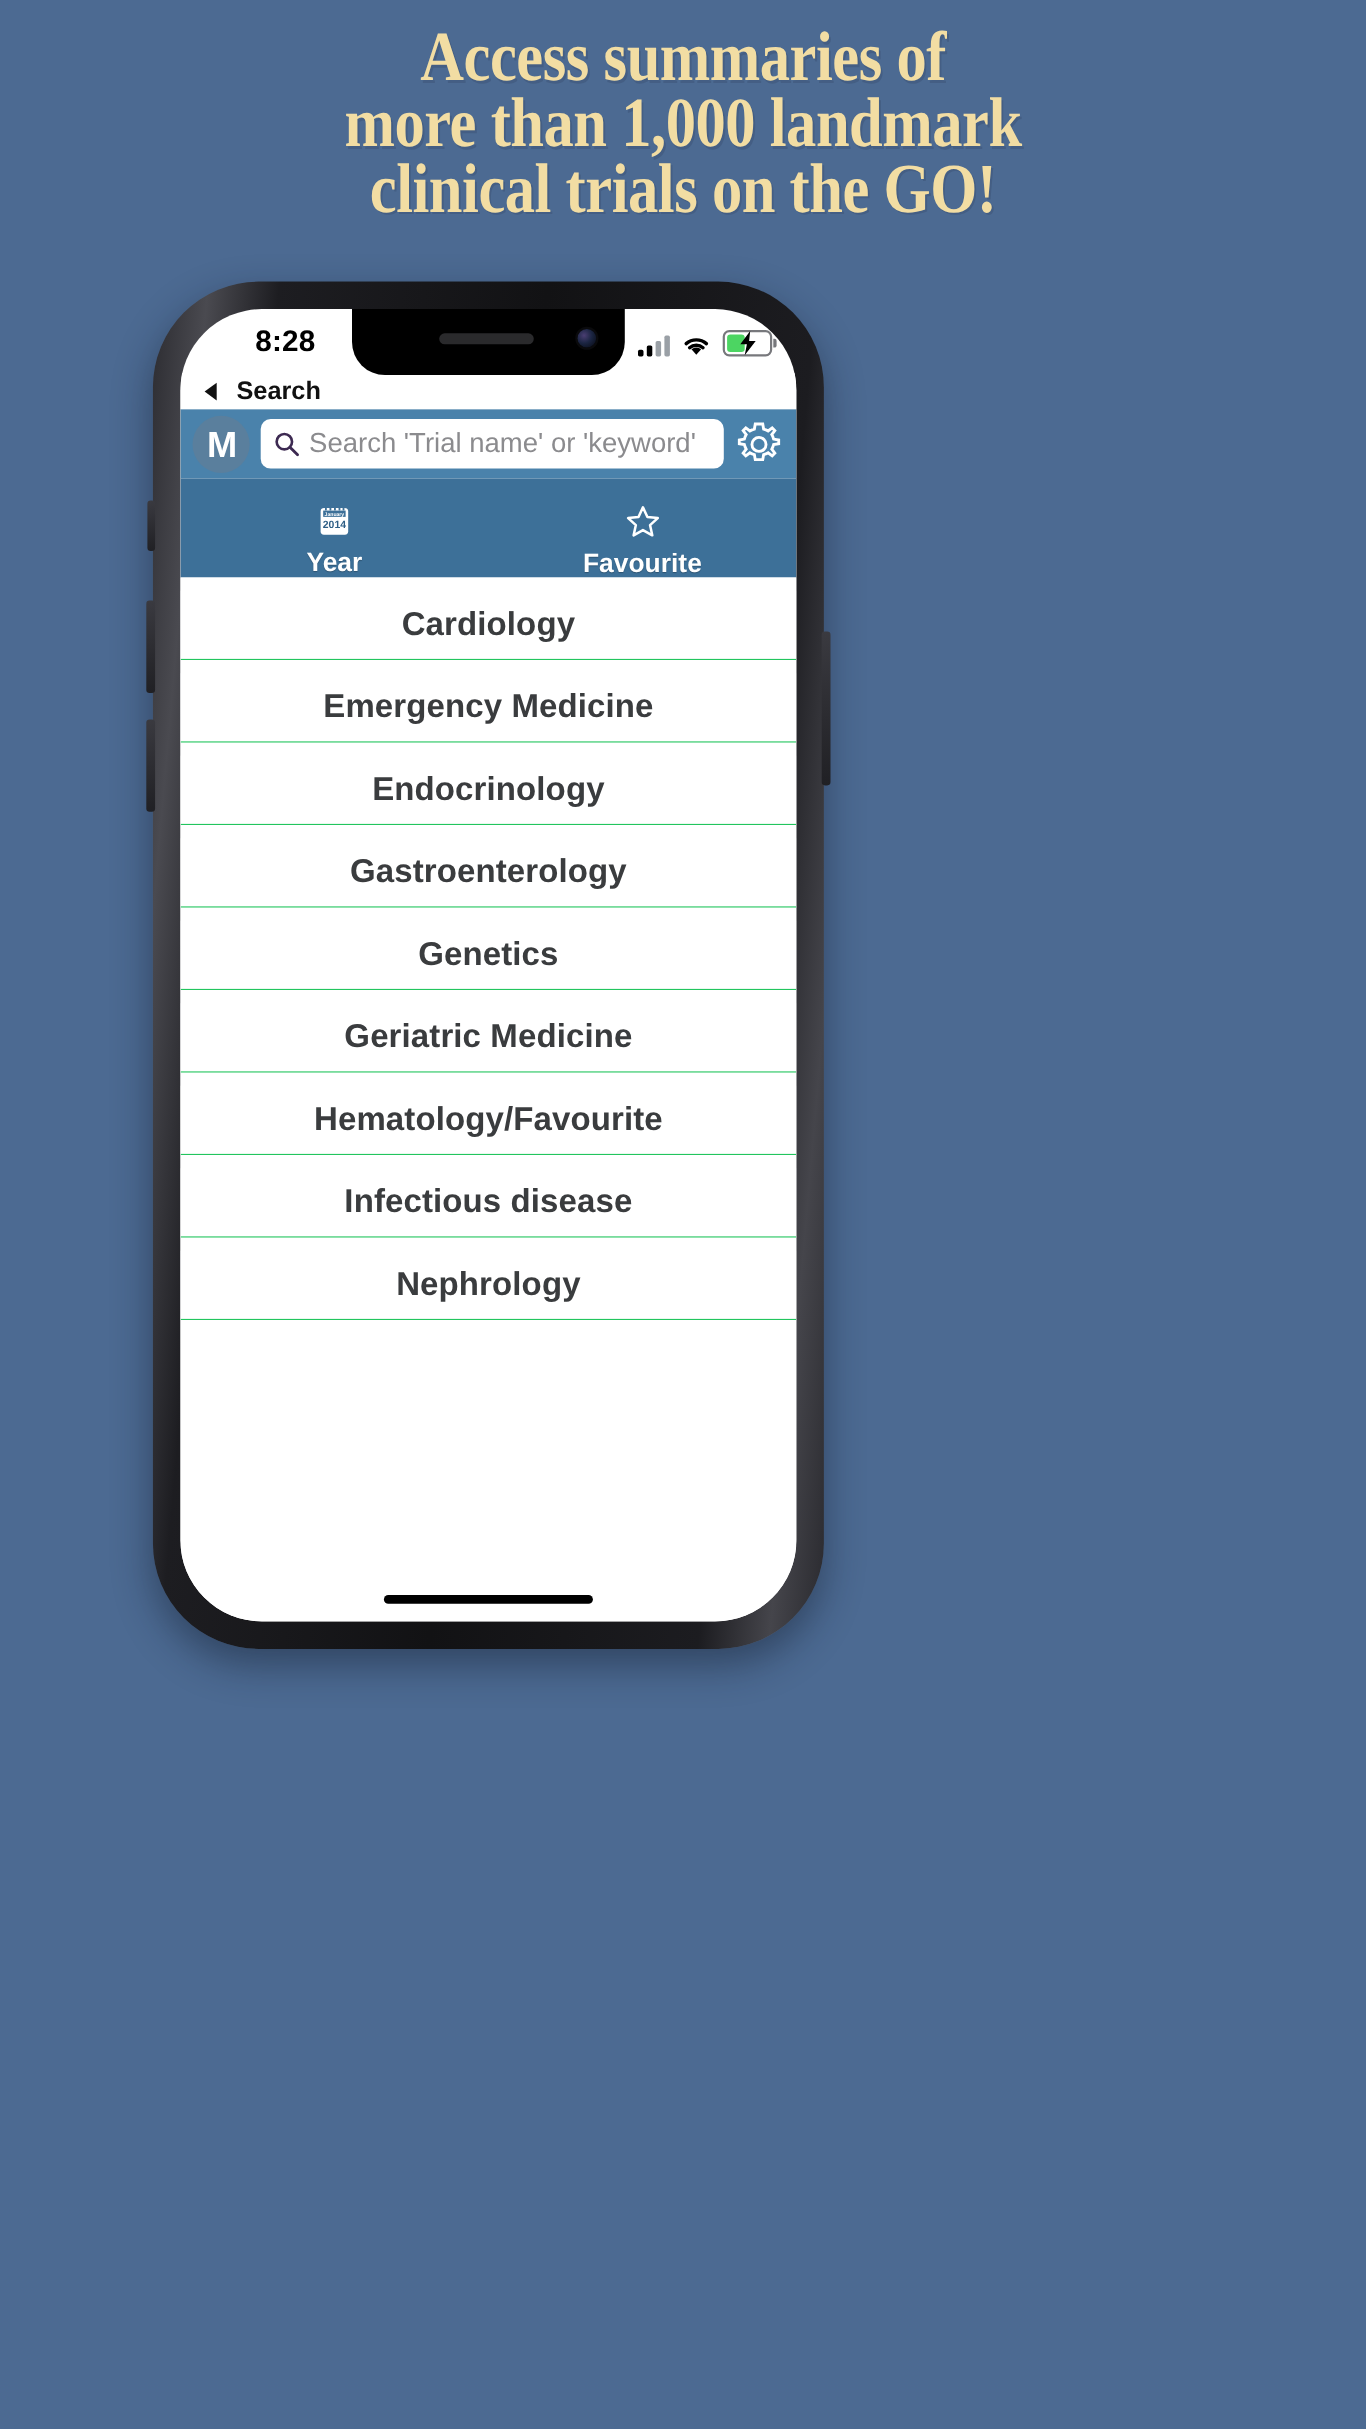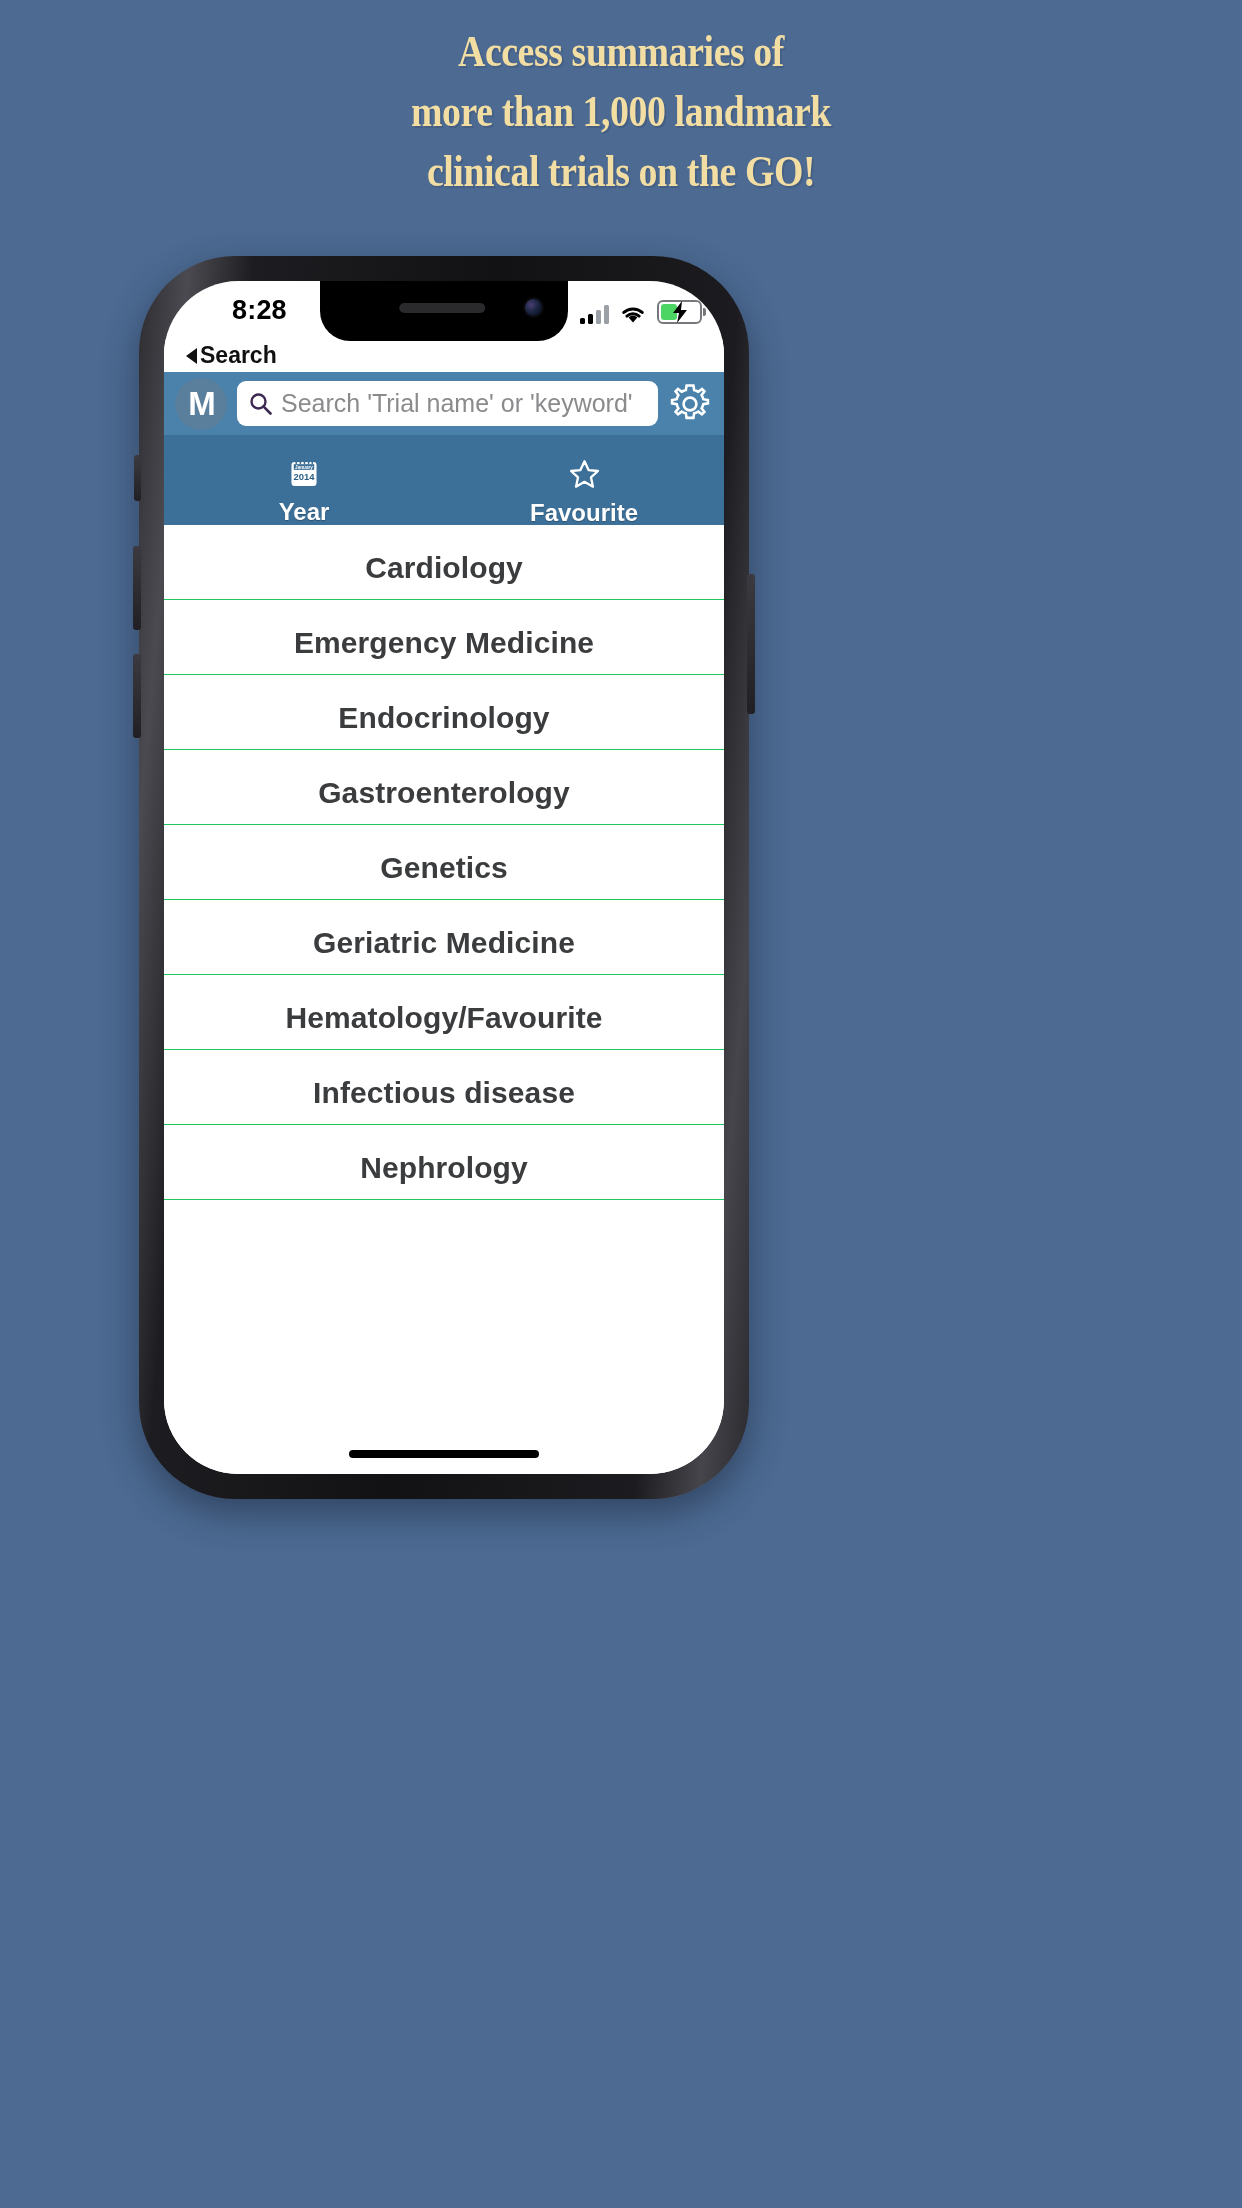--- a/index.html
+++ b/index.html
@@ -9,21 +9,21 @@
     font-family:"Liberation Sans",sans-serif;
     position:relative;
   }
 
   
   .headline{
     position:absolute;left:0;top:22px;width:1242px;
     text-align:center;
     font-family:"Liberation Serif",serif;
     font-weight:bold;
-    font-size:44px;
+    font-size:64px;
     line-height:60px;
     color:#f2dda3;
     letter-spacing:-0.5px;
     text-shadow:2px 2px 0 rgba(40,55,80,.22);
   }
   .headline div{
     transform:scaleX(.86);
     transform-origin:center;
     white-space:nowrap;
   }
@@ -109,21 +109,21 @@
   }
 
   
   .backrow{
     position:absolute;left:0;top:58px;width:560px;height:33px;
     z-index:18;background:#fff;
   }
   .backlink{
     position:absolute;left:22px;top:3px;
     font-size:23px;font-weight:bold;color:#111;
-    display:flex;align-items:center;gap:3px;
+    display:flex;align-items:center;gap:18px;
   }
   .backlink .tri{
     width:0;height:0;
     border-top:8px solid transparent;border-bottom:8px solid transparent;
     border-right:11px solid #111;
   }
 
   
   .appbar{
     position:absolute;left:0;top:91px;width:560px;height:63px;

